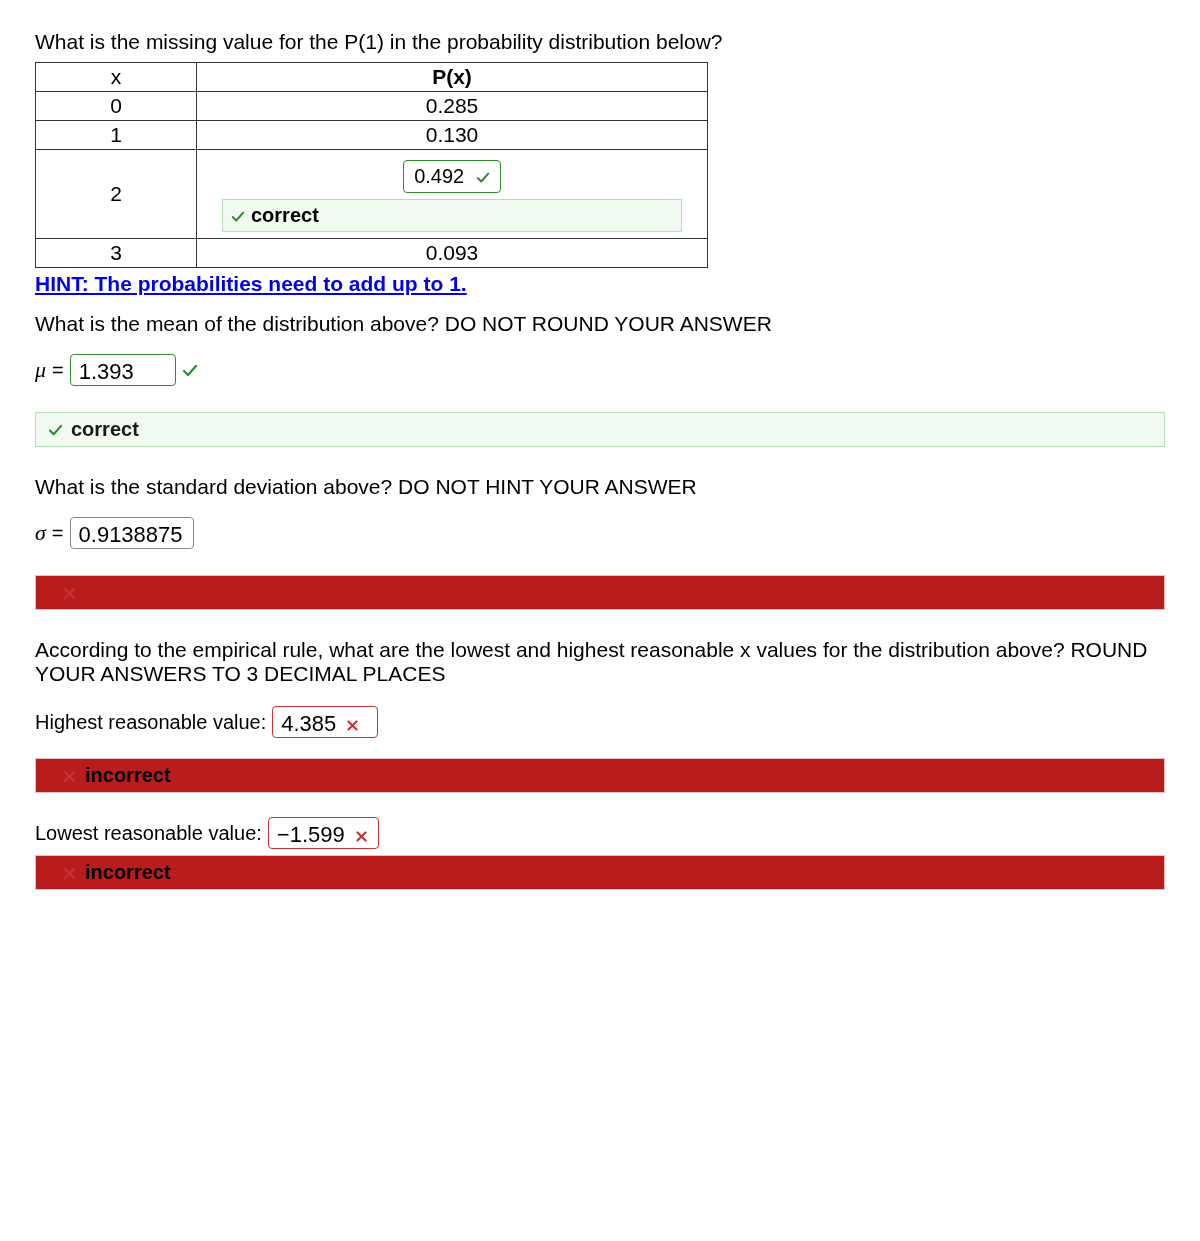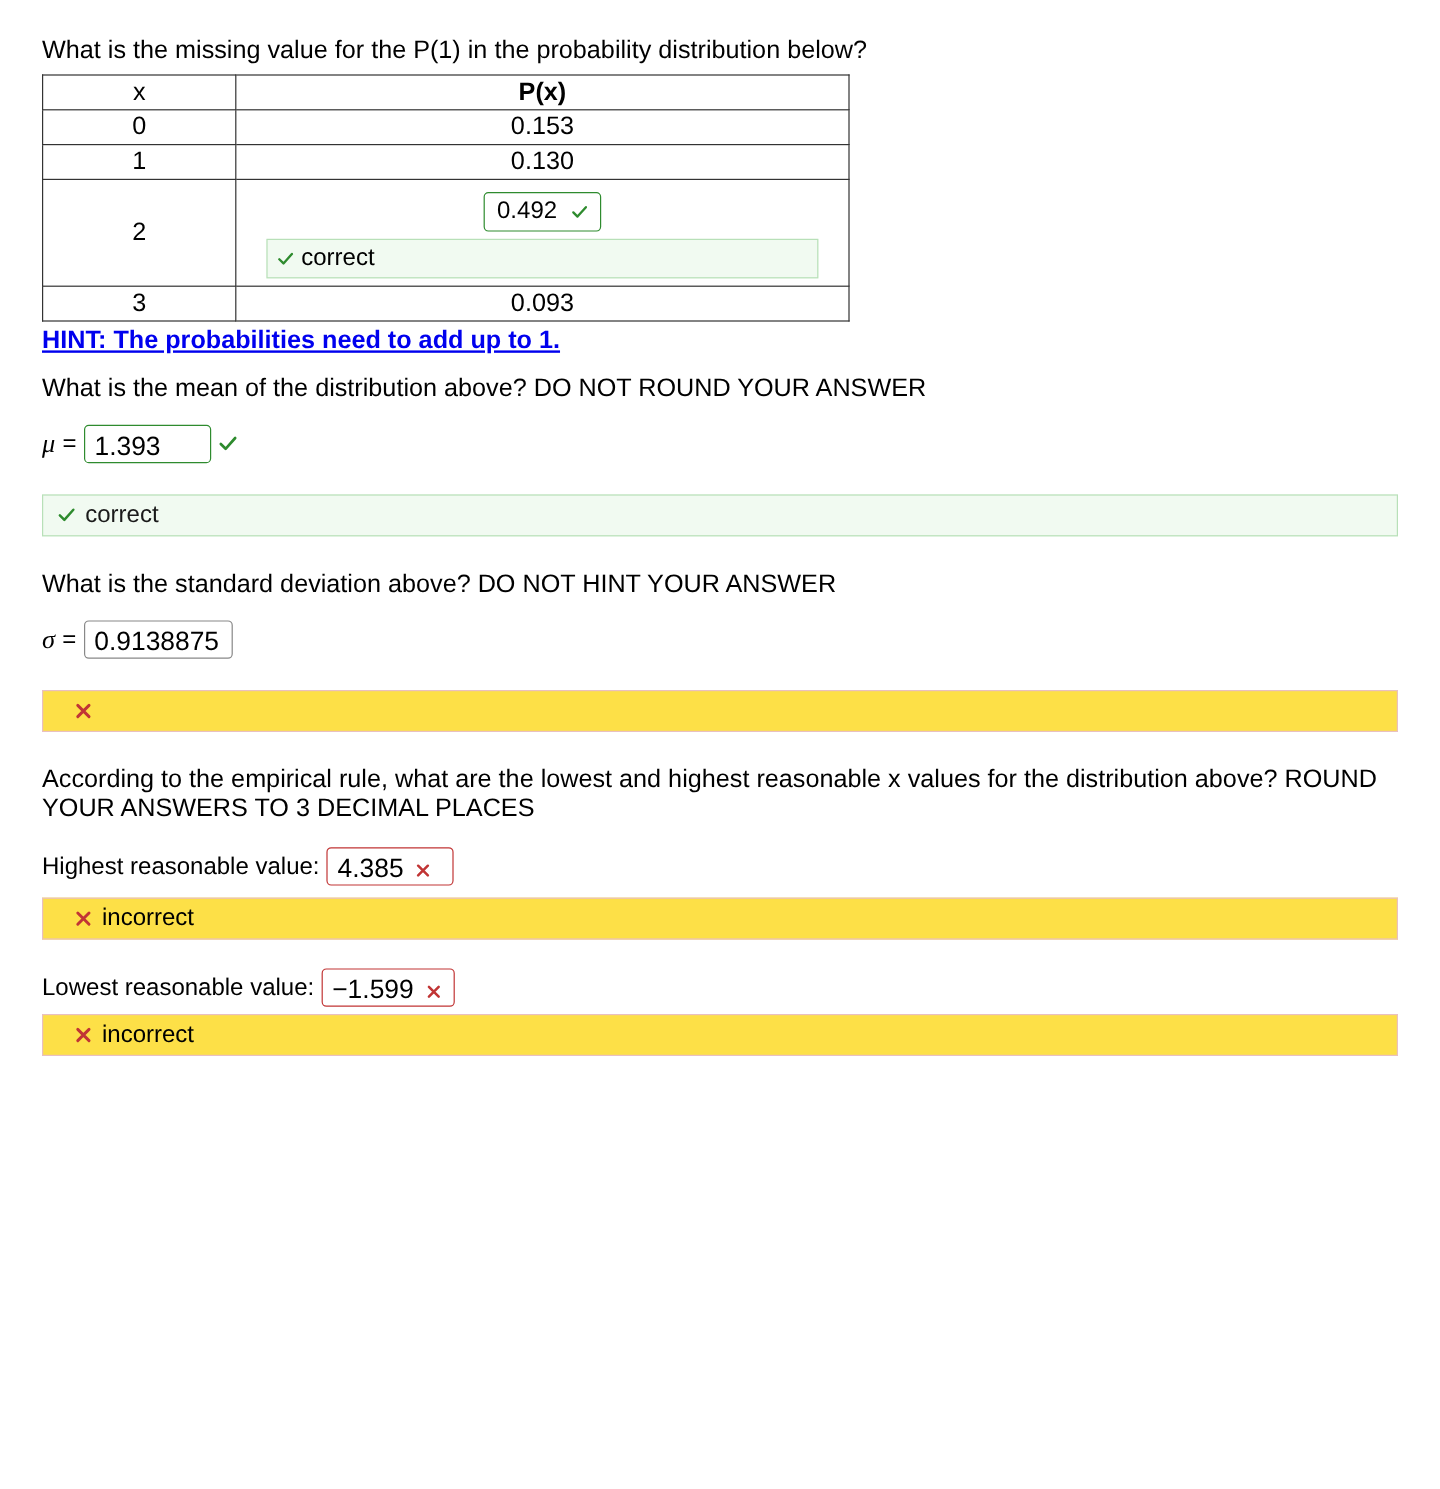--- a/index.html
+++ b/index.html
@@ -39,20 +39,21 @@
   .status-bar {
     border: 1px solid;
     padding: 5px 12px;
     font-size: 20px;
     display: flex;
     align-items: center;
     gap: 8px;
     margin-top: 6px;
     width: 100%;
     box-sizing: border-box;
+    font-weight: bold;
   }
   .status-bar.correct {
     background: #f1faf1;
     border-color: #b8e0b8;
     color: #1a1a1a;
   }
   .status-bar.correct-cell {
     background: #f1faf1;
     border: 1px solid #b8e0b8;
     padding: 4px 8px;
@@ -60,21 +61,21 @@
     width: 460px;
     box-sizing: border-box;
     display: flex;
     align-items: center;
     gap: 6px;
     font-size: 20px;
     margin-left:auto;
     margin-right:auto;
   }
   .status-bar.incorrect {
-    background: #fde047;
+    background: #b91c1c;
     border-color: #e9c0c0;
     padding-left: 26px;
   }
   .hint {
     color: #0000ee;
     font-weight: bold;
     margin: 4px 0 16px;
     text-decoration: underline;
   }
   .eqn {
@@ -103,21 +104,21 @@
 <p class="q-text">What is the missing value for the P(1) in the probability distribution below?</p>
 
 <table class="dist">
   <tbody>
       <tr>
     <th class="col-x">x</th>
     <th class="col-p">P(x)</th>
   </tr>
   <tr>
     <td>0</td>
-    <td>0.153</td>
+    <td>0.285</td>
   </tr>
   <tr>
     <td>1</td>
     <td>0.130</td>
   </tr>
   <tr>
     <td>2</td>
     <td class="answer-cell">
       <span class="ans-box">
         <span>0.492</span>
@@ -188,21 +189,21 @@
         <path d="M3 3 L13 13 M13 3 L3 13" stroke="#c13535" stroke-width="2.6" stroke-linecap="round"></path>
       </svg>
   </span>
   <span></span>
 </div>
 
 <div class="spacer"></div>
 
 <p class="q-text" style="margin-bottom:20px">According to the empirical rule, what are the lowest and highest reasonable x values for the distribution above? ROUND YOUR ANSWERS TO 3 DECIMAL PLACES</p>
 
-<div class="eqn" style="margin:14px 0 10px">
+<div class="eqn" style="margin:14px 0 20px">
   <span>Highest reasonable value:</span>
   <span class="input-like red">
     <span>4.385</span>
     <span class="x-icon" style="margin-left:4px">
       <svg width="13" height="13" viewBox="0 0 16 16">
           <path d="M3 3 L13 13 M13 3 L3 13" stroke="#c13535" stroke-width="2.6" stroke-linecap="round"></path>
         </svg>
     </span>
   </span>
 </div>

